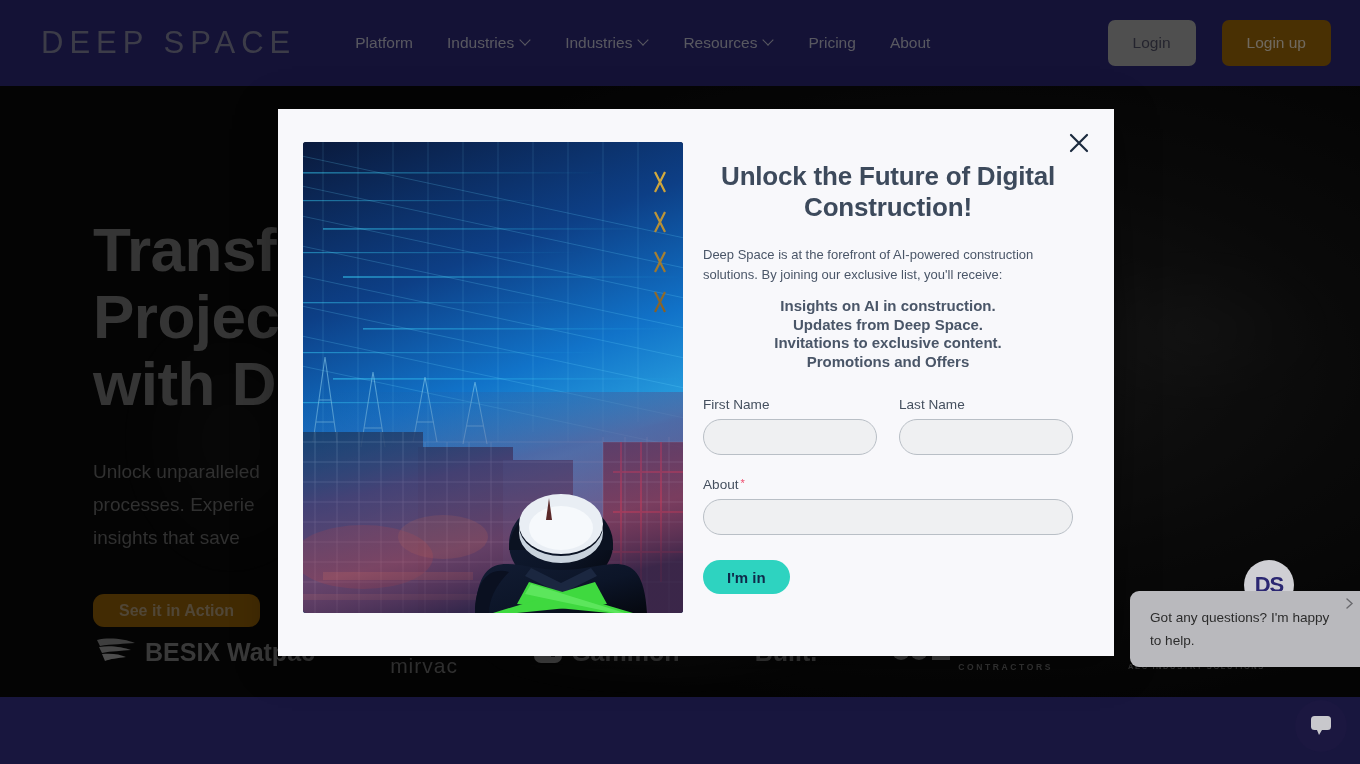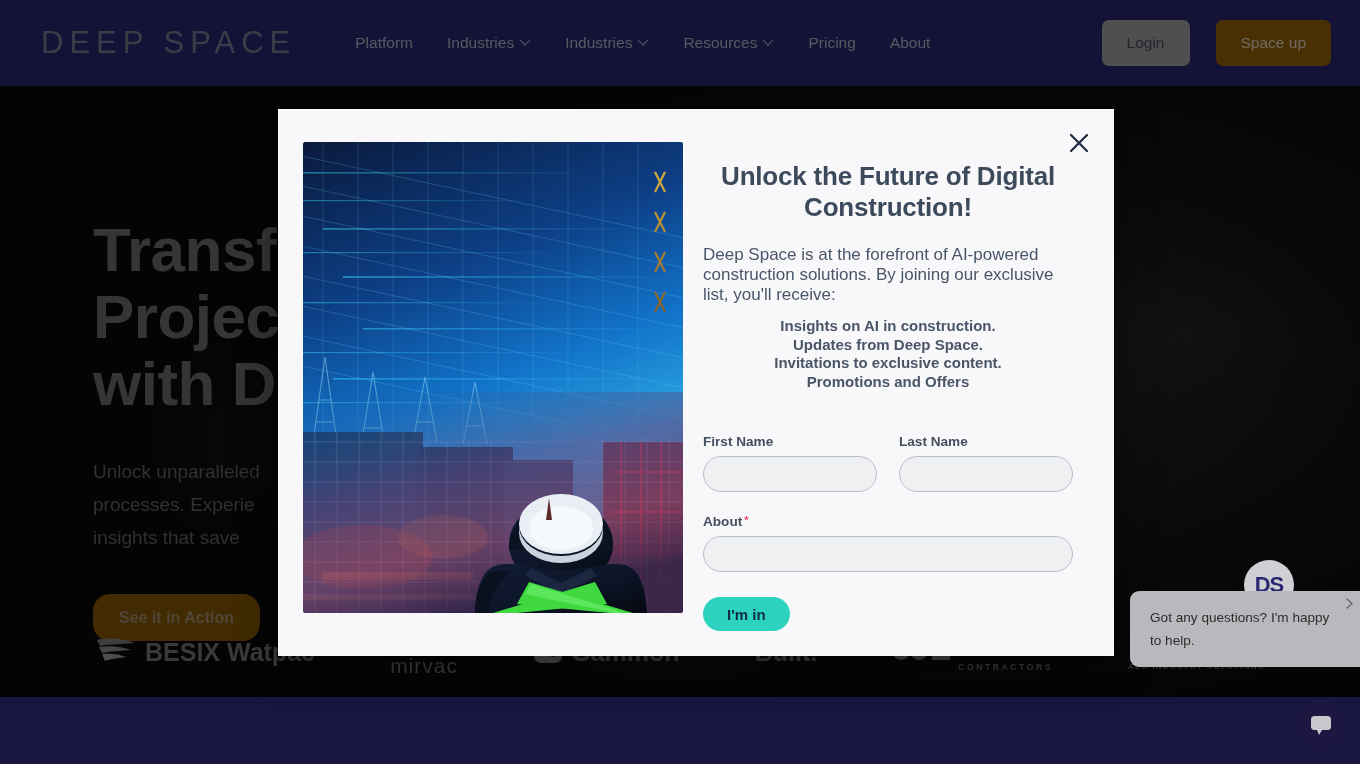--- a/index.html
+++ b/index.html
@@ -91,21 +91,21 @@
   }
   .hero-sub{
     margin-top:38px;
     color:#646464; font-size:19px; line-height:33px; font-weight:400;
     max-width:600px;
   }
   .hero-cta{
     margin-top:40px;
     background:#8a5a08; color:#a79272; border:none;
     font-size:16px; font-weight:700;
-    padding:0 26px; height:47px; border-radius:17px; cursor:pointer;
+    padding:0 26px; height:33px; border-radius:11px; cursor:pointer;
     font-family:"Liberation Sans", sans-serif;
   }
 
   
   .logo-strip{
     position:absolute; left:0; bottom:0; width:1360px; height:90px;
     display:flex; align-items:center; justify-content:space-between;
     padding:0 95px;
     z-index:2;
   }
@@ -155,35 +155,35 @@
 
   .modal-right{
     position:absolute; left:425px; top:52px; width:370px;
   }
   .modal-h1{
     color:#3d4a5c; font-size:26px; line-height:31px; font-weight:700;
     text-align:center; letter-spacing:-.2px;
   }
   .modal-p{
     margin-top:22px;
-    color:#4a5668; font-size:17px; line-height:20px; font-weight:400;
+    color:#4a5668; font-size:13px; line-height:20px; font-weight:400;
   }
   .modal-list{
     margin-top:12px;
     color:#4a5668; font-size:15px; line-height:18.6px; font-weight:700;
     text-align:center;
   }
   .modal-list div{ white-space:nowrap; }
 
   .form{ margin-top:26px; }
   .row{ display:flex; gap:22px; }
   .field{ flex:1; }
   .field.full{ width:100%; }
   .flabel{
-    color:#45505f; font-size:13.6px; font-weight:700; margin-bottom:7px; display:block;margin-top:17px;
+    color:#45505f; font-size:13.6px; font-weight:400; margin-bottom:7px; display:block;
   }
   .req{ color:#ef4a6b; font-size:11px; vertical-align:top; margin-left:2px;}
   .finput{
     width:100%; height:36px;
     background:#eff0f2; border:1px solid #b9bfc6; border-radius:19px;
     outline:none; padding:0 14px;
     font-family:"Liberation Sans", sans-serif; font-size:14px; color:#333;
   }
   .submit{
     margin-top:25px;
@@ -323,21 +323,21 @@
       </div>
       <div class="nav-link">
         <span>Pricing</span>
       </div>
       <div class="nav-link">
         <span>About</span>
       </div>
     </div>
     <div class="nav-right">
       <button class="btn-login">Login</button>
-      <button class="btn-signup">Space up</button>
+      <button class="btn-signup">Login up</button>
     </div>
   </div>
 
   <div class="chat-avatar">DS</div>
 
 </div>
 
 <div class="dim"></div>
 
 <div class="modal">

